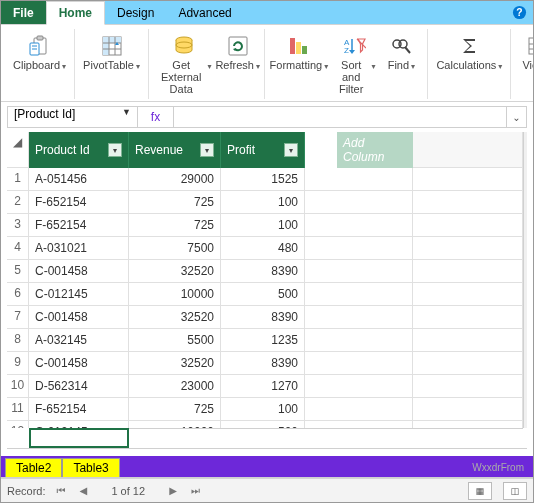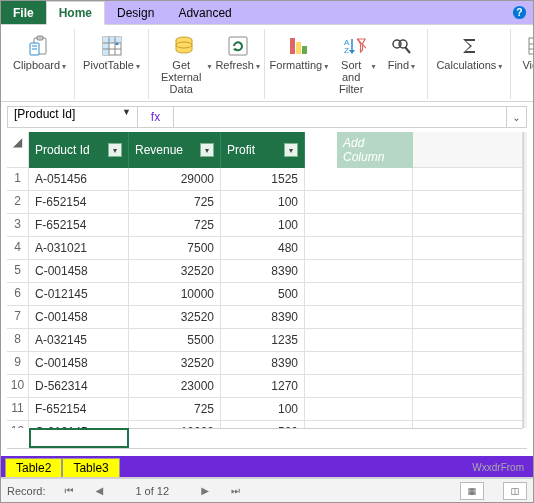--- a/index.html
+++ b/index.html
@@ -1,19 +1,19 @@
 <!DOCTYPE html>
 <html><head>
 <meta charset="utf-8">
 <style>
 * { box-sizing: border-box; font-family: 'Segoe UI', Tahoma, sans-serif; }
 body { margin: 0; width: 534px; height: 503px; overflow: hidden; background: #fff; border: 1px solid #999; display: flex; flex-direction: column; }
 
 
-.menubar { display: flex; background: #c4b5fd; border-bottom: 1px solid #d4d4d4; height: 24px; font-size: 12px; align-items: stretch; padding-right: 6px; }
+.menubar { display: flex; background: #7dd3fc; border-bottom: 1px solid #d4d4d4; height: 24px; font-size: 12px; align-items: stretch; padding-right: 6px; }
 .menubar .tab { padding: 0 12px; display: flex; align-items: center; cursor: pointer; }
 .file-tab { background: #217346; color: #fff; font-weight: 600; }
 .menubar .tab.active { border: 1px solid #d4d4d4; border-bottom: 1px solid #fff; margin-bottom: -1px; background: #fff; color: #217346; font-weight: 600; }
 .menubar .spacer { flex: 1; }
 .help-icon { display: flex; align-items: center; color: #0066cc; font-weight: bold; font-size: 13px; }
 .help-icon svg { width: 15px; height: 15px; }
 
 
 .ribbon { display: flex; background: #fff; border-bottom: 1px solid #d4d4d4; padding: 4px 0 2px 4px; gap: 0; }
 .group { display: flex; flex-direction: column; align-items: center; border-right: 1px solid #e1e1e1; padding: 2px 4px; }
@@ -51,21 +51,21 @@
 .cursorfiller { border-top: 1px solid #d0d0d0; }
 
 .bottomspacer { height: 8px; border-top: 1px solid #d0d0d0; margin: 0 6px; }
 
 
 .sheettabs { display: flex; background: #6d28d9; gap: 0; border-bottom: 1px solid #d0d0d0; padding-left: 4px; height: 22px; align-items: flex-end; }
 .sheettab { border: 1px solid #999; border-bottom: none; padding: 2px 10px; font-size: 12px; background: #ffff00; cursor: pointer; }
 .sheettab.active { background: #ffff00; }
 
 
-.status { height: 24px; background: #f3f3f3; border-top: 1px solid #d4d4d4; display: flex; align-items: center; font-size: 11px; color: #555; padding: 4px 6px; gap: 16px; }
+.status { height: 24px; background: #f3f3f3; border-top: 1px solid #d4d4d4; display: flex; align-items: center; font-size: 11px; color: #555; padding: 4px 6px; gap: 8px; }
 .status .navbtn { cursor: pointer; font-size: 10px; color: #777; padding: 0 3px; }
 .status .spacer { flex: 1; }
 .status .viewbtn { width: 24px; height: 18px; border: 1px solid #bbb; background: #fff; margin-left: 3px; display:flex;align-items:center;justify-content:center;font-size:9px;color:#555;cursor:pointer; }
 .water { position: absolute; right: 10px; bottom: 30px; font-size: 10px; color: #aaa; pointer-events: none; }
 </style>
 </head>
 <body>
 
 <div class="menubar">
   <div class="tab file-tab">File</div>

